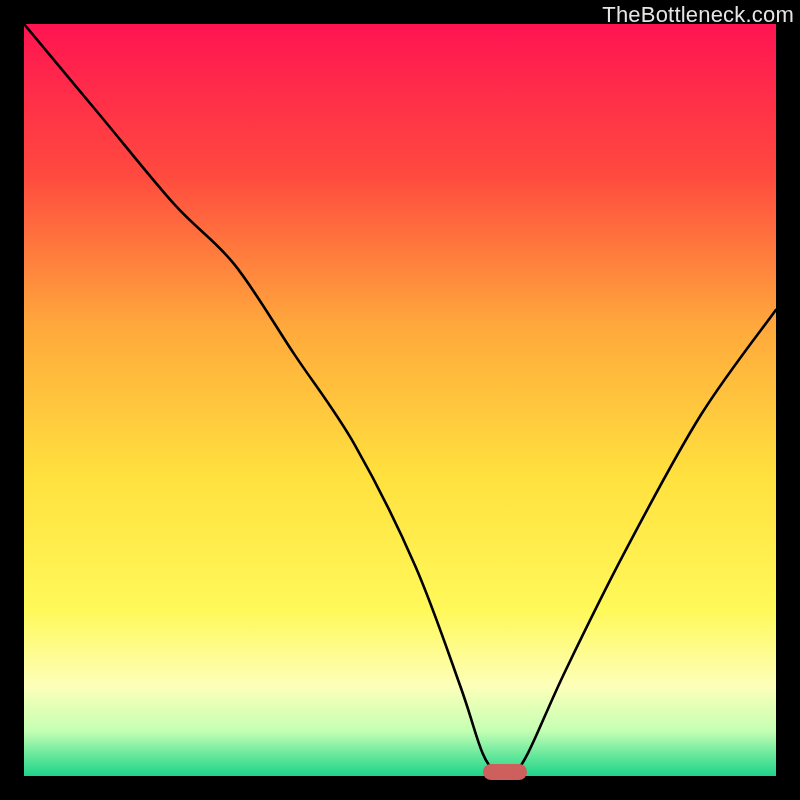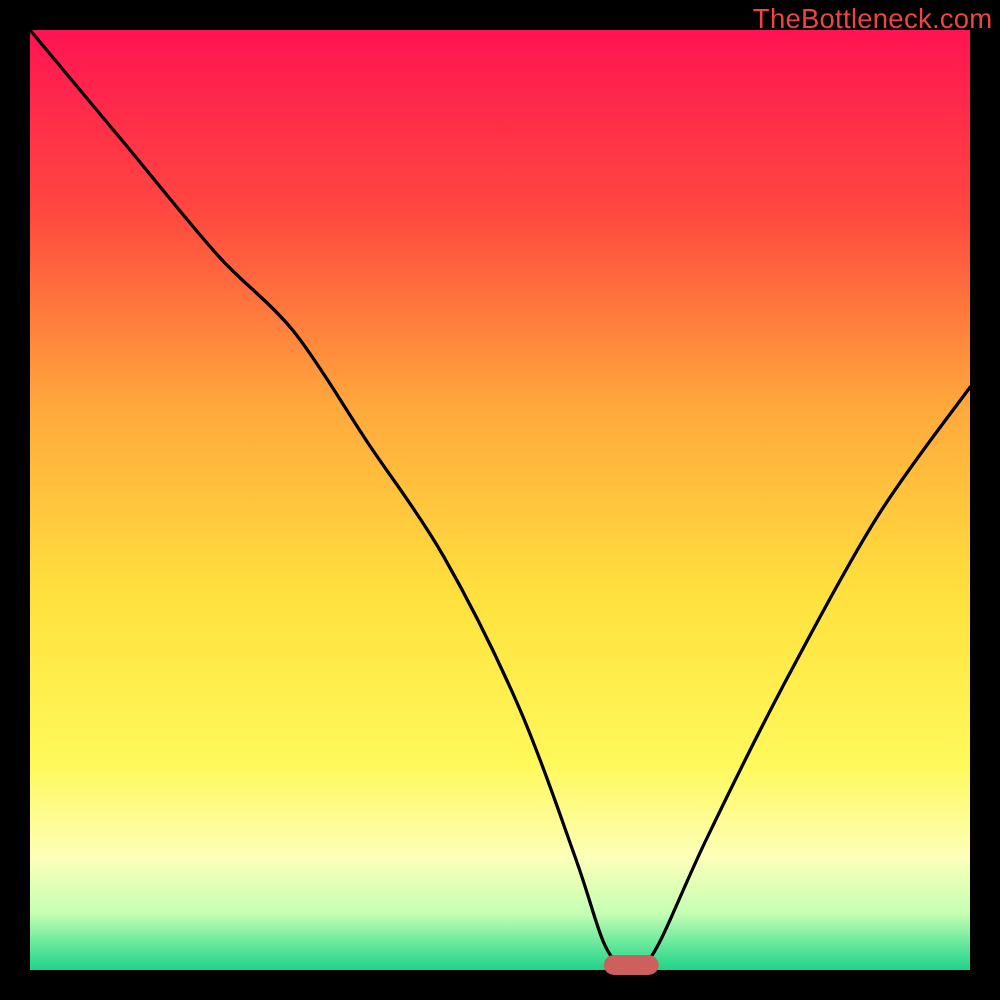--- a/index.html
+++ b/index.html
@@ -14,21 +14,21 @@
   .frame {
     position: relative;
     width: 800px;
     height: 800px;
     background: #000;
   }
   .watermark {
     position: absolute;
     top: 2px;
     right: 6px;
-    color: #ef4444;
+    color: #e5e5e5;
     font-size: 22px;
     font-weight: 500;
     letter-spacing: 0.2px;
     z-index: 10;
   }
   .plot {
     position: absolute;
     left: 24px;
     top: 24px;
     width: 752px;

